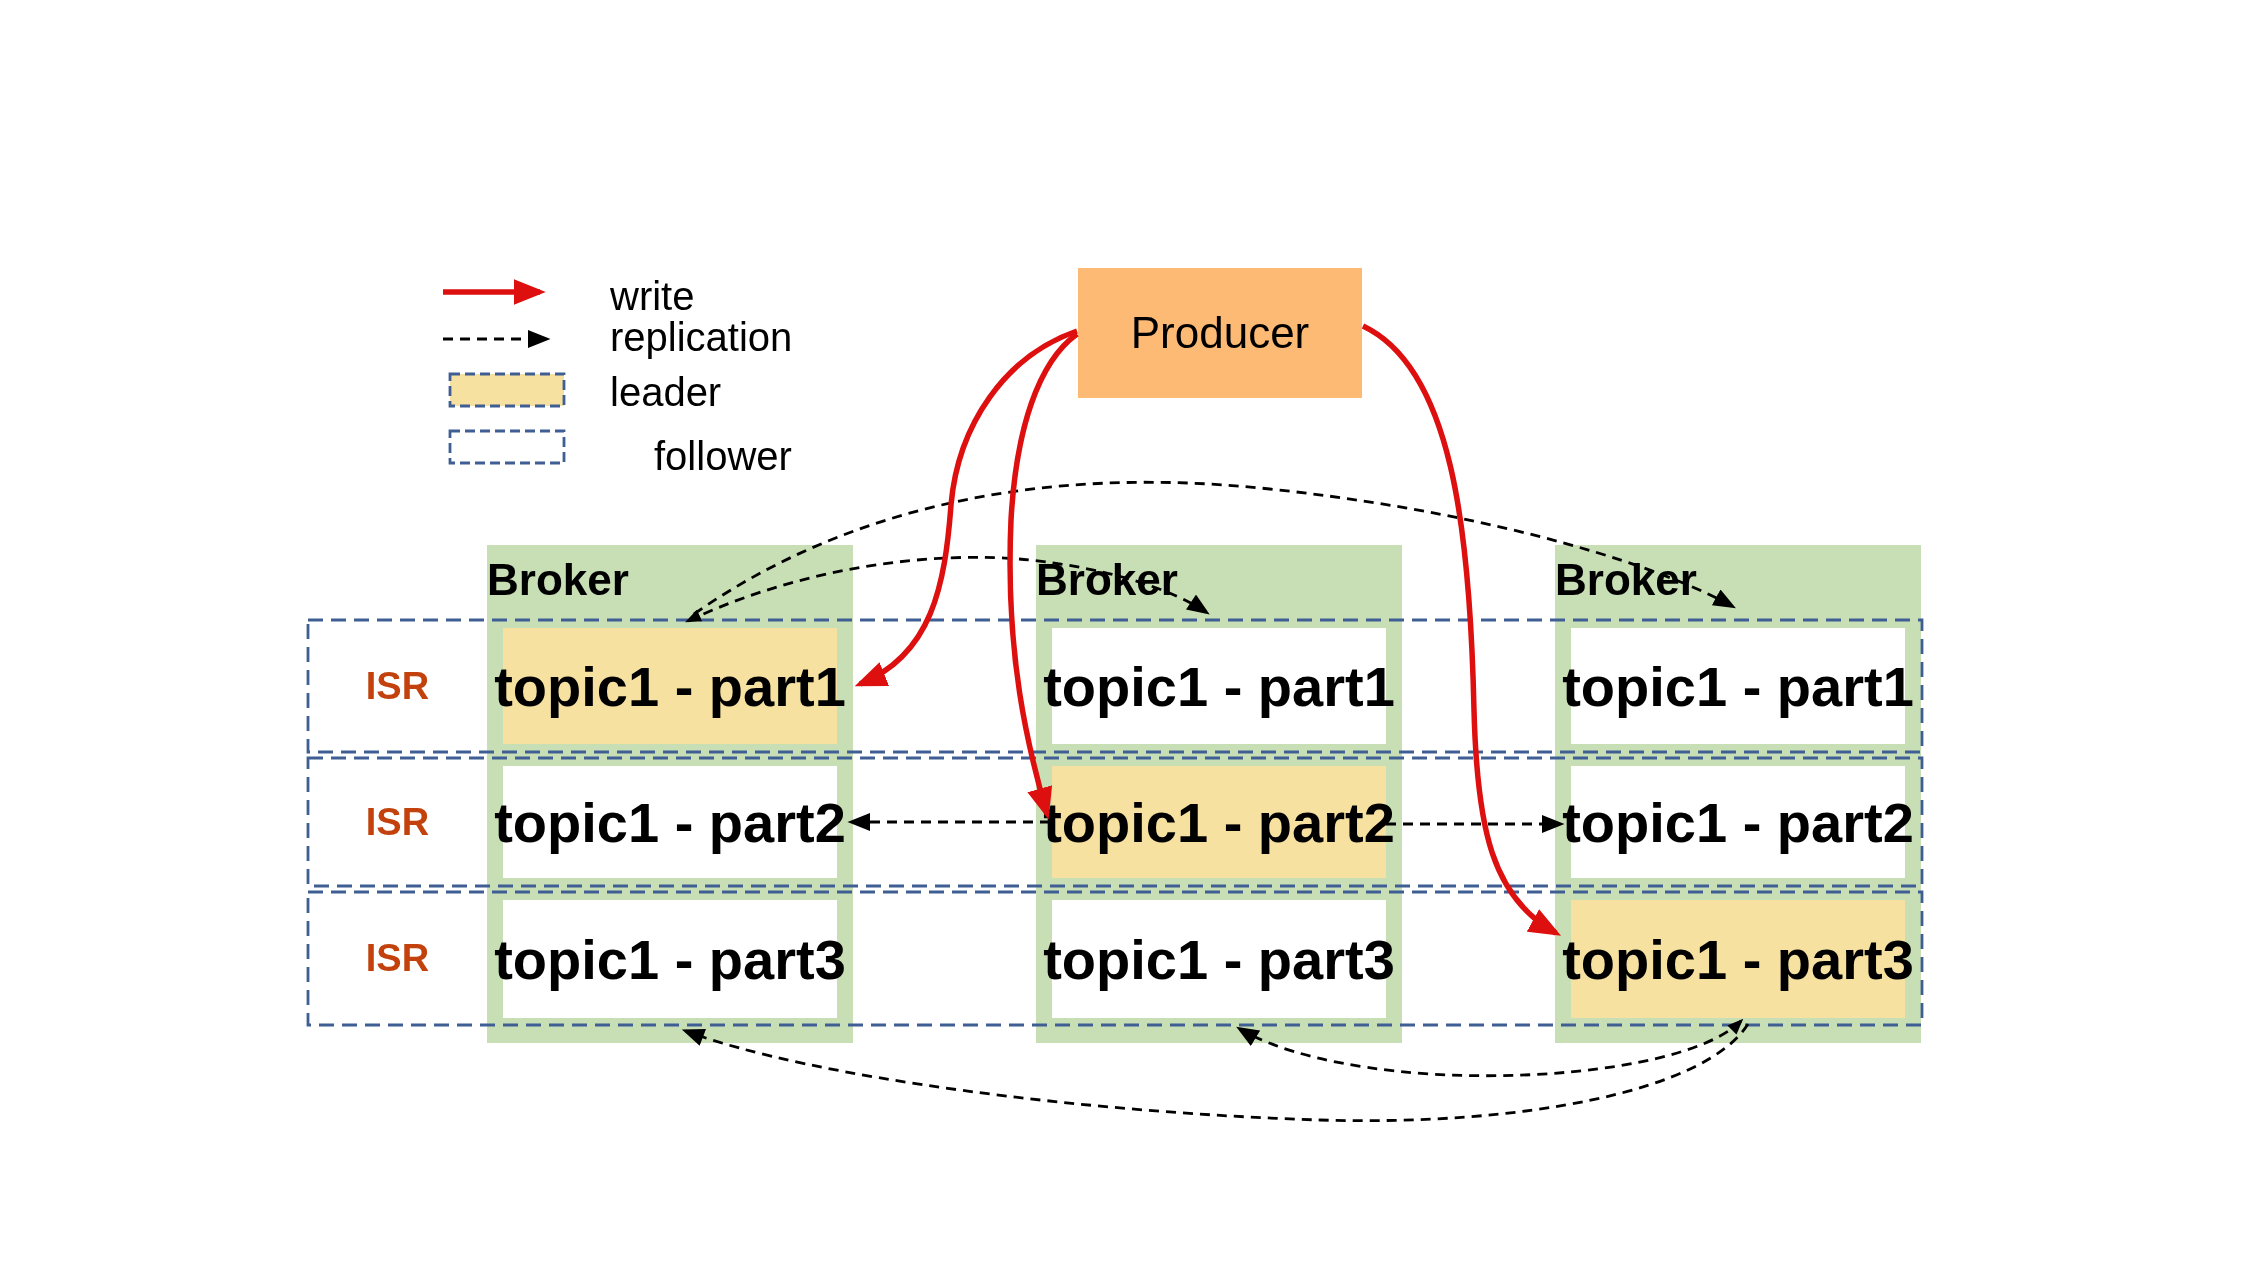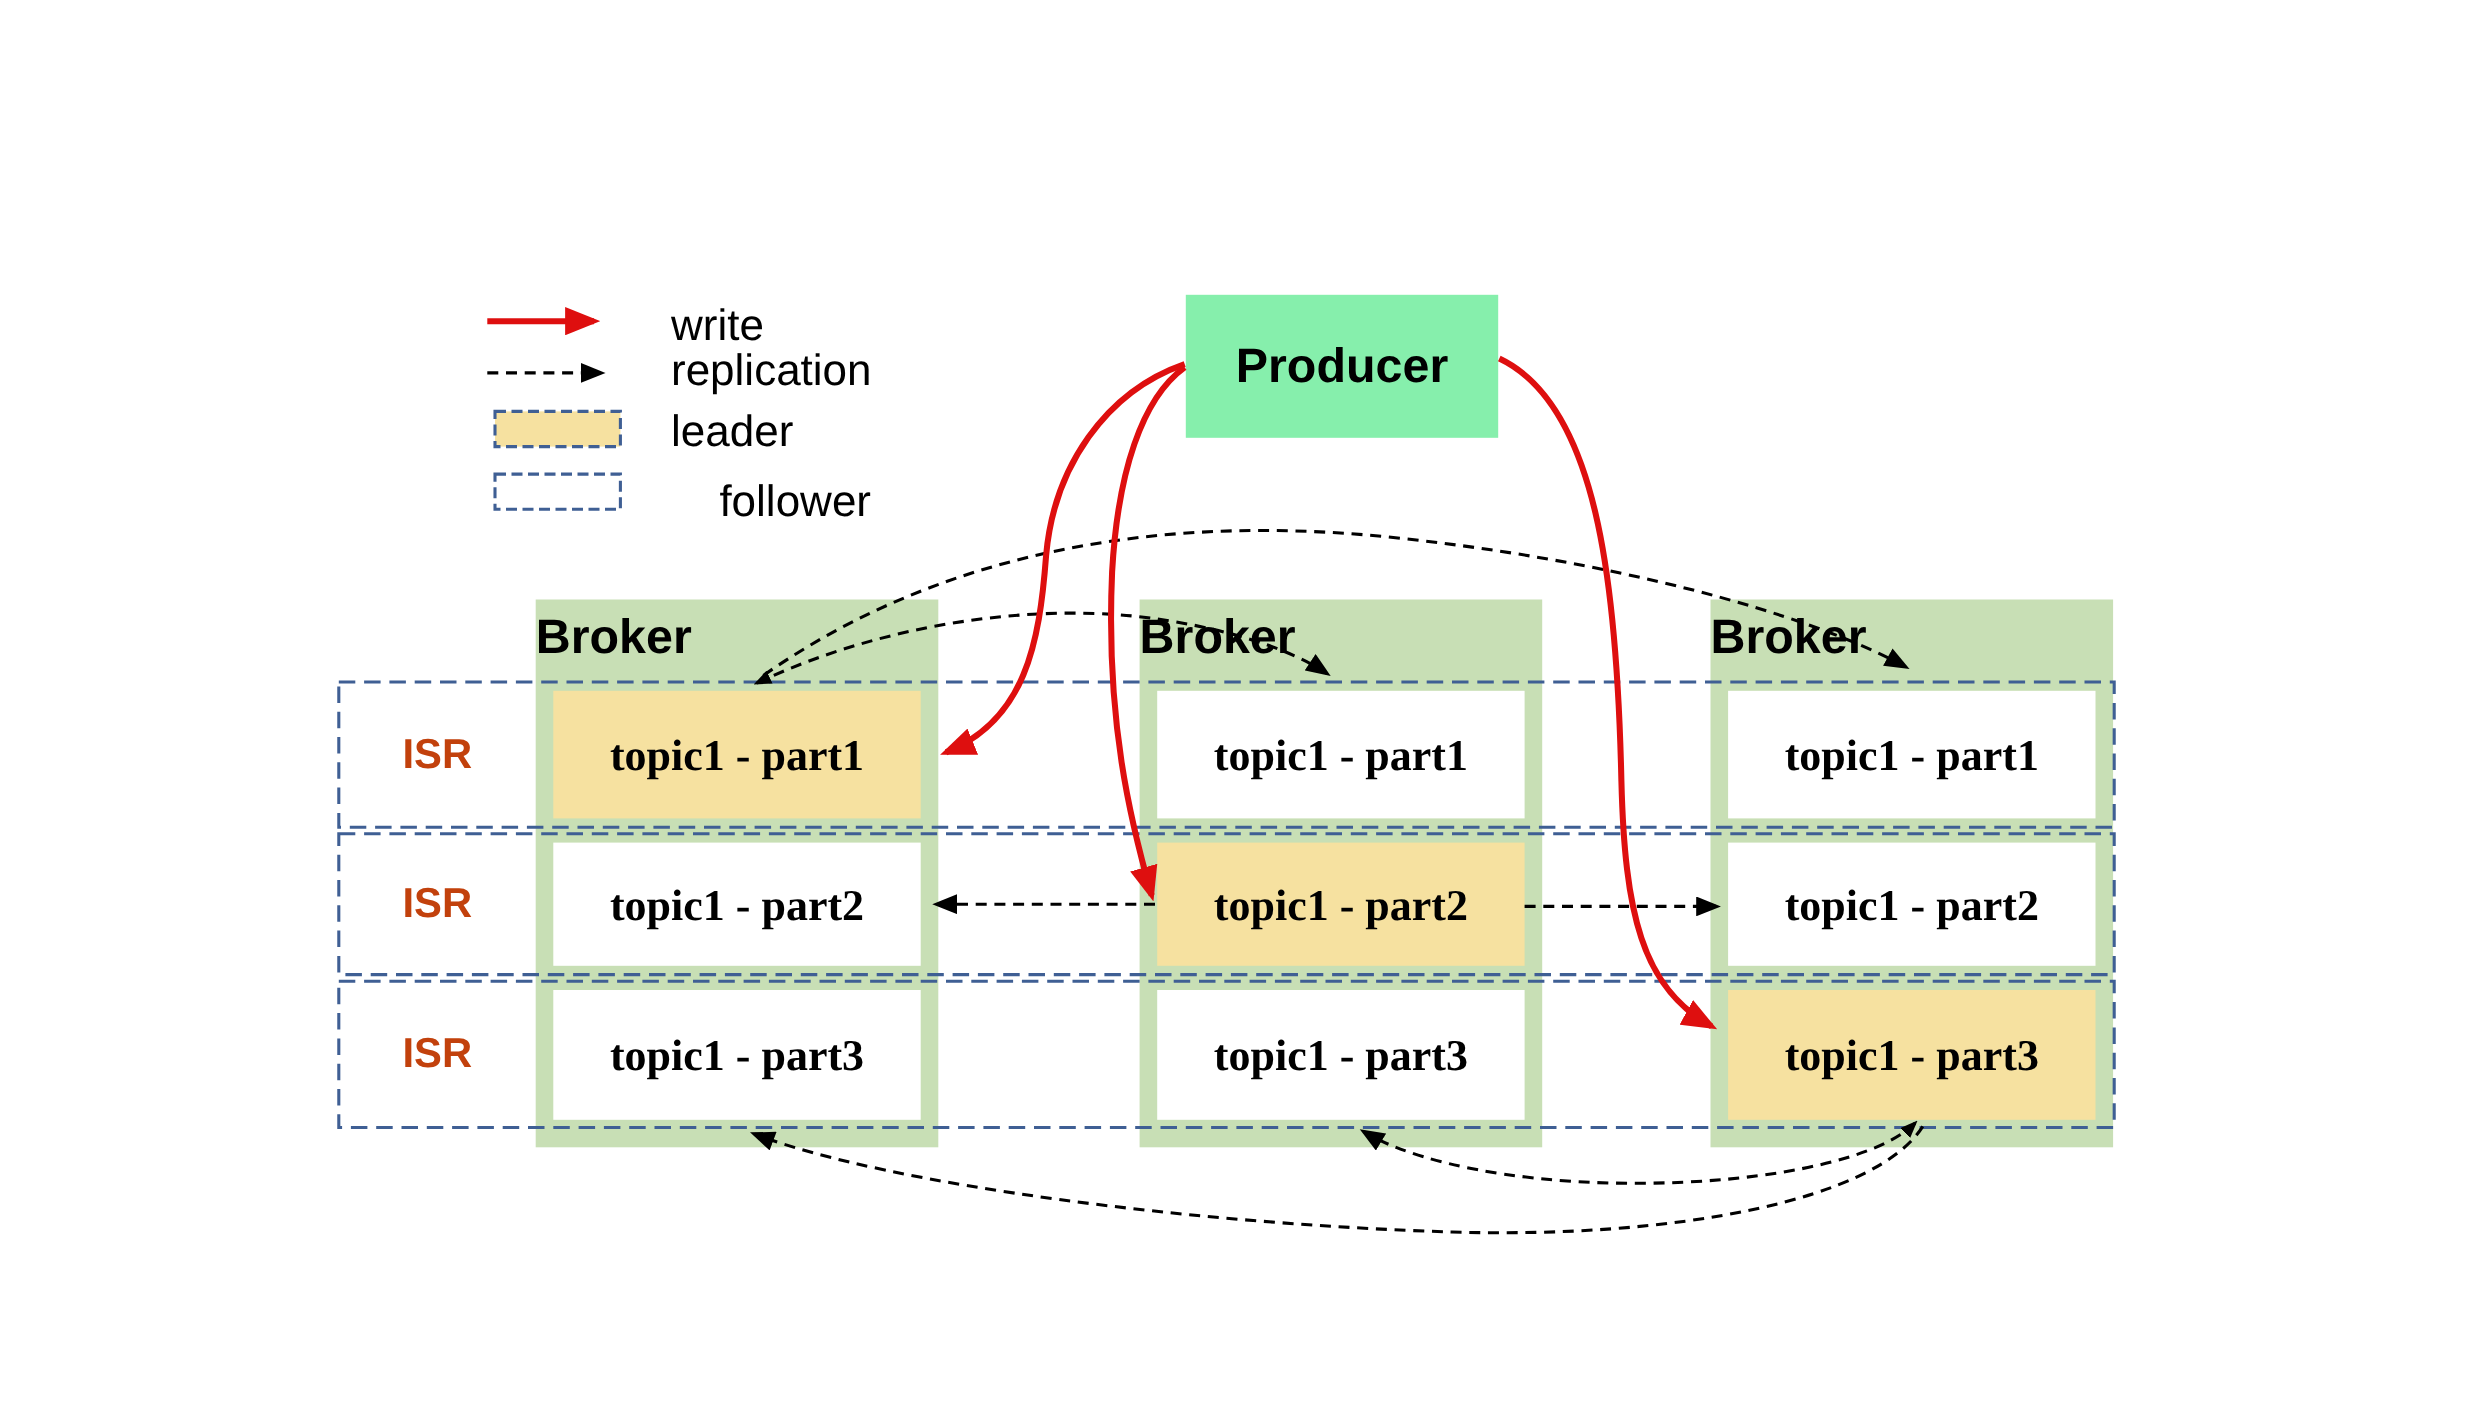--- a/index.html
+++ b/index.html
@@ -8,31 +8,31 @@
     font-family:"Liberation Sans",sans-serif;color:#000;overflow:hidden;
   }
   .col{position:absolute;top:545px;width:366px;height:498px;background:#c8dfb5;}
   .col-title{
     position:absolute;top:10px;left:0;width:100%;
     font-size:44px;font-weight:bold;color:#000;
   }
   .pbox{
     position:absolute;width:334px;background:#ffffff;
     display:flex;align-items:center;justify-content:center;
-    font-size:40px;font-weight:bold;color:#000;white-space:nowrap;font-family:Liberation Serif, serif;
+    font-size:56px;font-weight:bold;color:#000;white-space:nowrap;
   }
   .pbox.leader{background:#f6e1a0;}
   .isr-label{
     position:absolute;left:308px;width:179px;height:44px;line-height:44px;
     text-align:center;font-size:38px;font-weight:bold;color:#c2410c;
   }
   .producer{
     position:absolute;left:1078px;top:268px;width:284px;height:130px;
-    background:#86efac;display:flex;align-items:center;justify-content:center;
-    font-size:44px;font-weight:bold;color:#000;
+    background:#fdba74;display:flex;align-items:center;justify-content:center;
+    font-size:44px;font-weight:normal;color:#000;
   }
   .legend-label{
     position:absolute;left:610px;height:40px;line-height:40px;
     font-size:40px;font-weight:normal;color:#000;white-space:nowrap;
   }
   svg.art{position:absolute;left:0;top:0;z-index:6;pointer-events:none;}
   .layer-boxes{position:absolute;left:0;top:0;z-index:3;}
   .layer-cols{position:absolute;left:0;top:0;z-index:1;}
 </style>
 </head>

